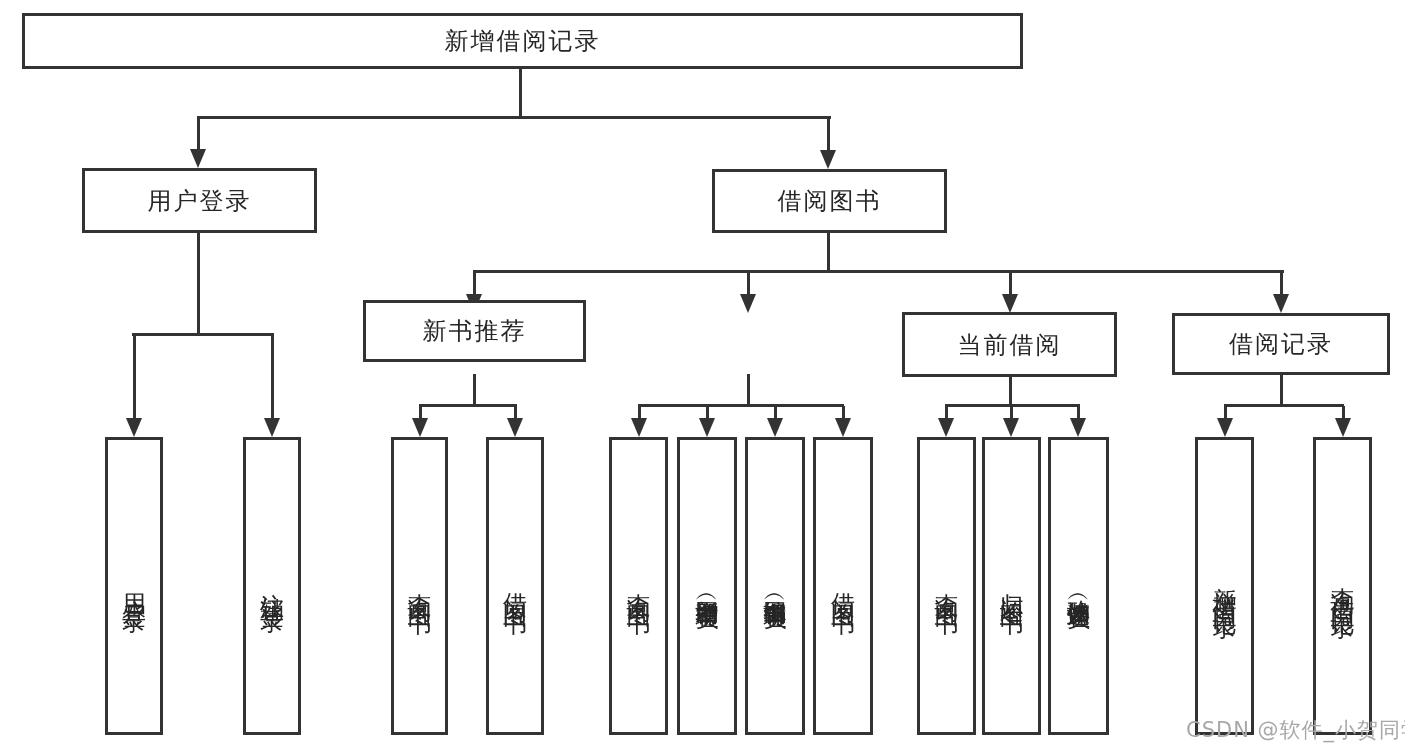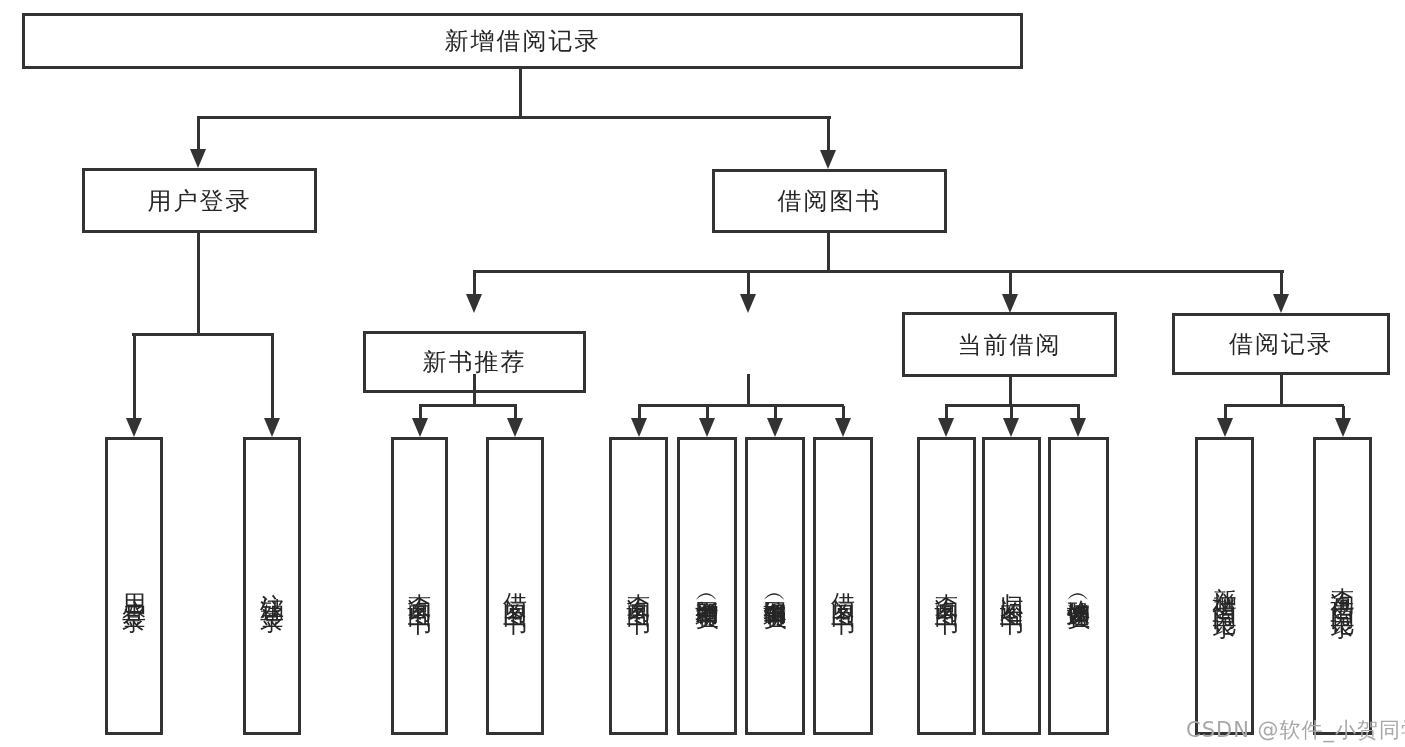--- a/index.html
+++ b/index.html
@@ -98,21 +98,21 @@
   <div class="line" style="left:473px; top:270px; width:811px; height:3px;"></div>
   <div class="line" style="left:473px; top:272px; width:3px; height:24px;"></div>
   <div class="arrow" style="left:466px; top:294px;"></div>
   <div class="line" style="left:747px; top:272px; width:3px; height:24px;"></div>
   <div class="arrow" style="left:740px; top:294px;"></div>
   <div class="line" style="left:1009px; top:272px; width:3px; height:24px;"></div>
   <div class="arrow" style="left:1002px; top:294px;"></div>
   <div class="line" style="left:1280px; top:272px; width:3px; height:24px;"></div>
   <div class="arrow" style="left:1273px; top:294px;"></div>
 
-  <div class="node" style="left:363px; top:331px; width:223px; height:62px;">新书推荐</div>
+  <div class="node" style="left:363px; top:300px; width:223px; height:62px;">新书推荐</div>
   <div class="node" style="left:1172px; top:313px; width:218px; height:62px;">借阅记录</div>
   <div class="node" style="left:902px; top:312px; width:215px; height:65px;">当前借阅</div>
 
   <div class="line" style="left:473px; top:374px; width:3px; height:32px;"></div>
   <div class="line" style="left:419px; top:404px; width:98px; height:3px;"></div>
   <div class="line" style="left:419px; top:406px; width:3px; height:14px;"></div>
   <div class="arrow" style="left:412px; top:418px;"></div>
   <div class="line" style="left:514px; top:406px; width:3px; height:14px;"></div>
   <div class="arrow" style="left:507px; top:418px;"></div>
 

